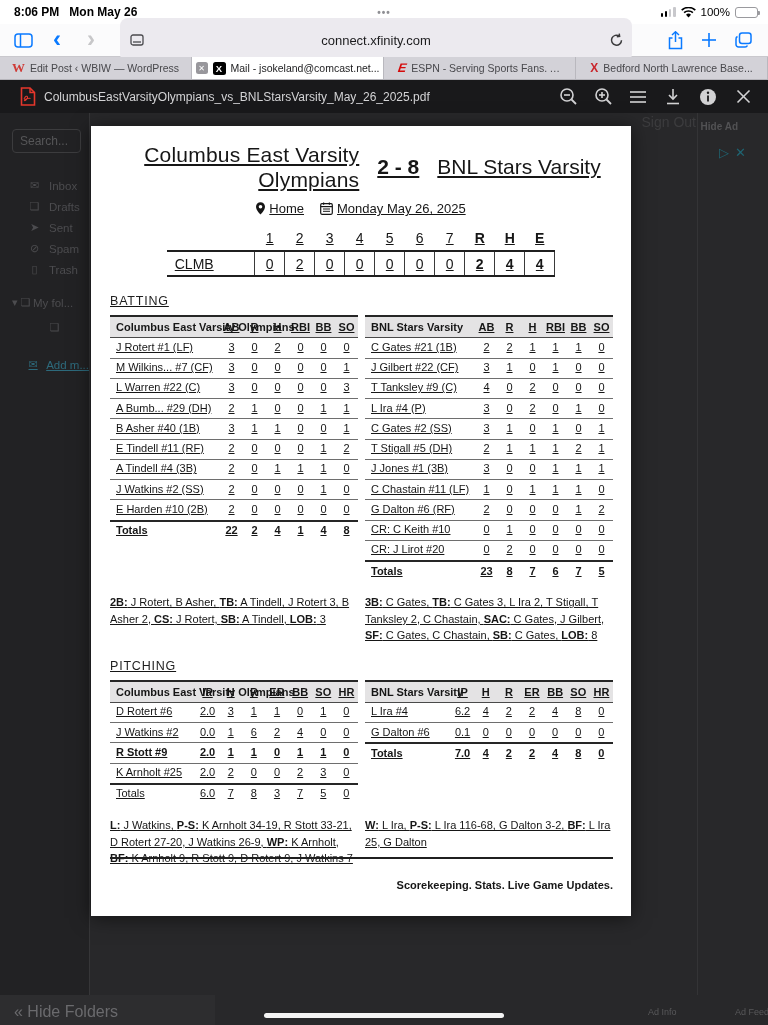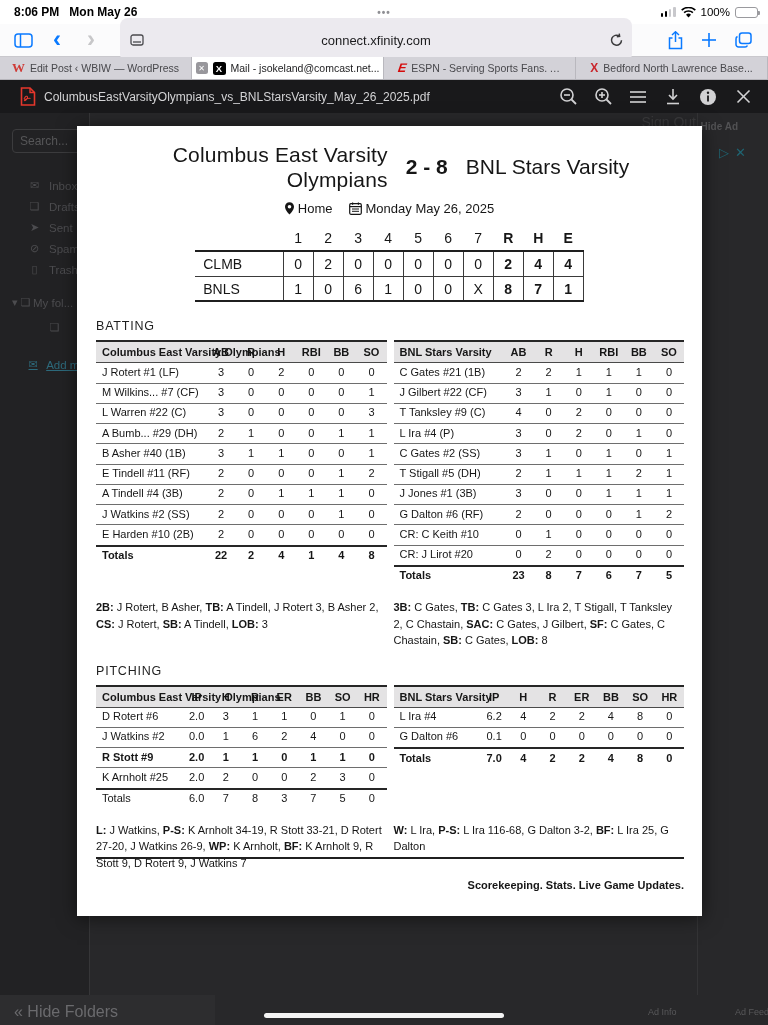--- a/index.html
+++ b/index.html
@@ -70,22 +70,22 @@
   .adctrls { position:absolute; right:16px; top:32px; color:#1f6573; font-size:13px; letter-spacing:6px; }
   .adcol-line { position:absolute; left:697px; top:0; width:1px; height:882px; background:#343436; }
   .bottombar { position:absolute; left:0; top:882px; width:768px; height:30px; }
   .bottombar .strip { position:absolute; left:0; top:0; width:215px; height:30px; background:#2d2d2f; }
   .hidefolders { position:absolute; left:14px; top:8px; color:#6a6a6d; font-size:16px; }
   .adinfo { position:absolute; left:648px; top:12px; color:#58585a; font-size:9px; }
   .adfeedback { position:absolute; left:735px; top:12px; color:#58585a; font-size:9px; white-space:nowrap; }
   .home-indicator { position:absolute; left:264px; top:1013px; width:240px; height:5px; border-radius:3px; background:#f4f4f4; }
 
   
-  .page { position:absolute; left:77px; top:126px; width:625px; height:790px; background:#fff;
-    box-shadow:0 2px 18px rgba(0,0,0,.55); color:#161616; }
+  .page { position:absolute; left:91px; top:126px; width:540px; height:790px; background:#fff;
+    box-shadow:0 2px 18px rgba(0,0,0,.55); color:#161616;text-decoration:underline; }
   .scorehead { display:flex; justify-content:center; align-items:center; gap:18px; padding-top:16px; }
   .awayname { width:238px; text-align:right; font-size:21px; line-height:1.2; letter-spacing:.2px; }
   .score { font-size:21px; font-weight:bold; white-space:nowrap; }
   .homename { font-size:21px; white-space:nowrap; }
   .meta { display:flex; justify-content:center; align-items:flex-end; gap:16px; margin-top:9px; font-size:13px; }
   .meta .mitem { display:flex; align-items:center; gap:4px; }
 
   .linescore { margin:13px auto 0; border-collapse:collapse; font-size:14px; }
   .linescore th { font-weight:normal; width:30px; padding:1px 0 4px; text-align:center; }
   .linescore th.sum { font-weight:bold; }
@@ -371,33 +371,20 @@
           <td>2</td>
           <td>0</td>
           <td>0</td>
           <td>0</td>
           <td>0</td>
           <td>0</td>
           <td class="sum">2</td>
           <td class="sum">4</td>
           <td class="sum">4</td>
         </tr>
-        <tr>
-          <td class="team">BNLS</td>
-          <td>1</td>
-          <td>0</td>
-          <td>6</td>
-          <td>1</td>
-          <td>0</td>
-          <td>0</td>
-          <td>X</td>
-          <td class="sum">8</td>
-          <td class="sum">7</td>
-          <td class="sum">1</td>
-        </tr>
       </tbody>
     </table>
 
   <div class="seclabel">BATTING</div>
   <div class="cols">
     <div class="statcol">
         <table class="stats">
           <colgroup>
             <col style="width: 110px;">
             <col>
@@ -594,20 +581,29 @@
               <td>1</td>
             </tr>
             <tr>
               <td class="pname">J Jones #1 (3B)</td>
               <td>3</td>
               <td>0</td>
               <td>0</td>
               <td>1</td>
               <td>1</td>
               <td>1</td>
+            </tr>
+            <tr>
+              <td class="pname">C Chastain #11 (LF)</td>
+              <td>1</td>
+              <td>0</td>
+              <td>1</td>
+              <td>1</td>
+              <td>1</td>
+              <td>0</td>
             </tr>
             <tr>
               <td class="pname">G Dalton #6 (RF)</td>
               <td>2</td>
               <td>0</td>
               <td>0</td>
               <td>0</td>
               <td>1</td>
               <td>2</td>
             </tr>

